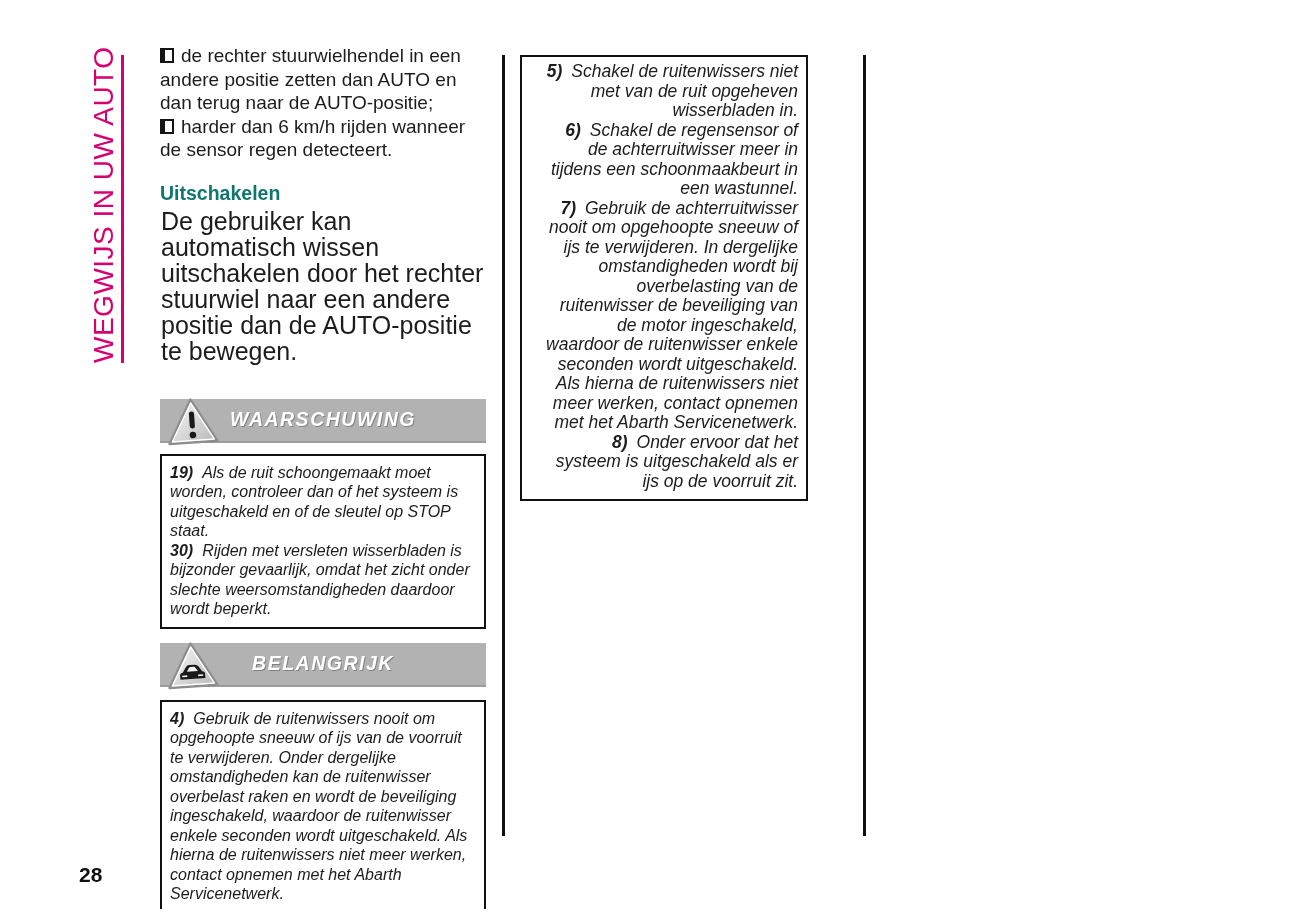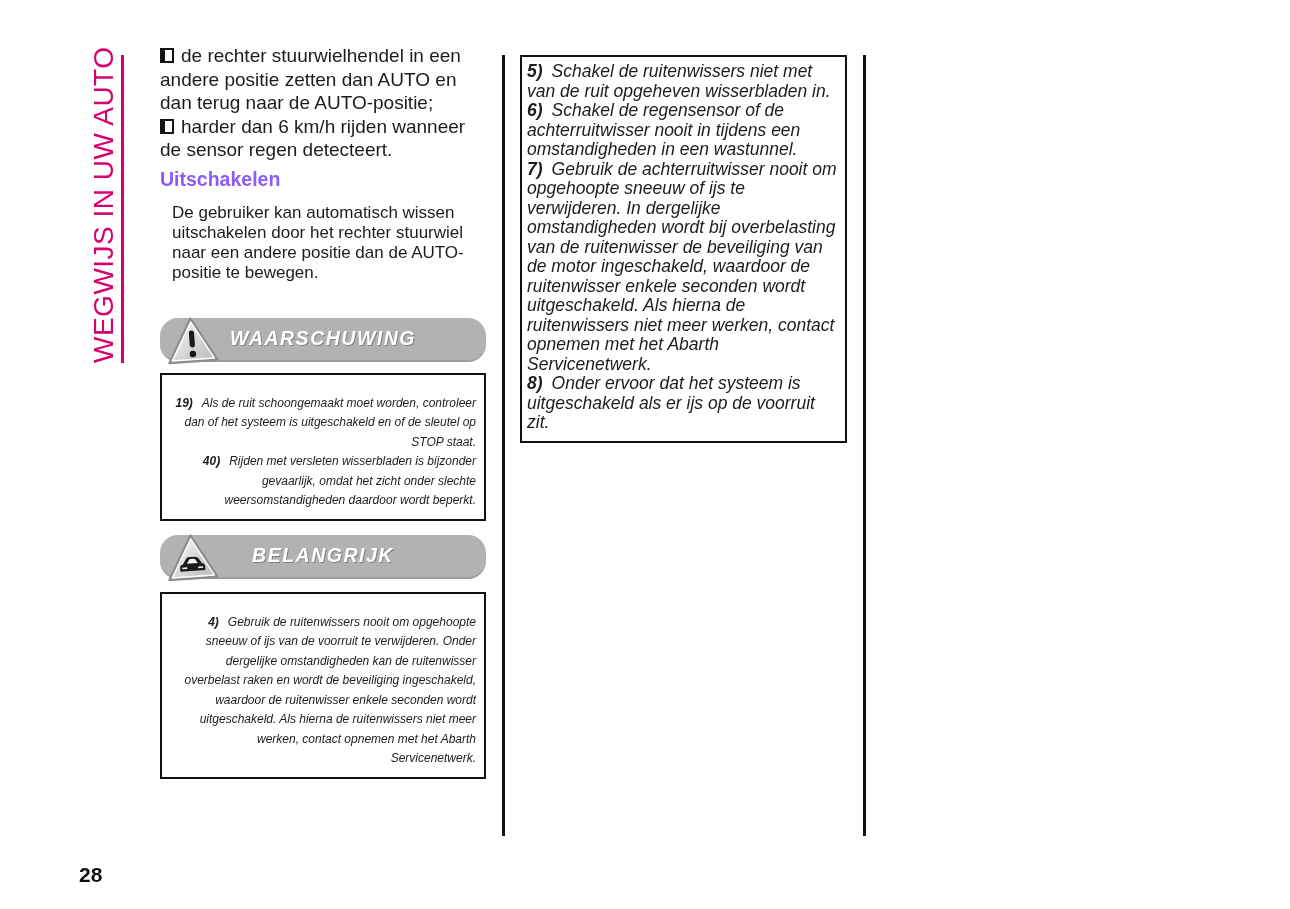--- a/index.html
+++ b/index.html
@@ -42,75 +42,74 @@
   .bullet-item { margin: 0; font-size: 19px; line-height: 23.6px; }
   .sq {
     display: inline-block;
     width: 7px; height: 11px;
     border: 2px solid #141414;
     border-left-width: 5px;
     margin-right: 7px;
     vertical-align: -1px;
   }
   .section-heading {
-    margin: 6px 0 3px 0;
+    margin: 20px 0 3px 0;
     font-size: 19.5px; font-weight: bold;
-    color: #8b5cf6;
+    color: #0f766e;
   }
-  .body-par { margin: 12px; font-size: 17px; line-height: 20px; }
+  .body-par { margin: 1px; font-size: 25px; line-height: 26px; }
 
   
   .banner {
     position: relative;
     height: 44px;
     background: #b2b2b2;
     border-bottom: 2px solid #9c9c9c;
     display: flex; align-items: center; justify-content: center;
     box-sizing: border-box;
-    border-radius: 18px;
   }
   .banner.warning { margin-top: 35px; }
   .banner.important { margin-top: 14px; }
   .banner-label {
     font-size: 19.5px; font-weight: bold; font-style: italic;
     color: #ffffff;
     letter-spacing: 1.5px;
     text-shadow: 1px 1px 0 rgba(90,90,90,0.55);
   }
   .banner-icon {
     position: absolute;
     left: 5px; top: -3px;
     width: 54px; height: 51px;
     transform: rotate(-4deg);
   }
 
   
   .notice-box {
     margin-top: 11px;
     border: 2.5px solid #111;
-    padding: 19px 8px 8px 8px;
+    padding: 7px 8px 8px 8px;
     font-style: italic;
-    font-size: 12px;
+    font-size: 16px;
     line-height: 19.5px;
-    text-align: right;
   }
   .notice-box.box4 { margin-top: 13px; }
   .notice-item { margin: 0; }
   .item-num { font-weight: bold; font-style: italic; margin-right: 9px; }
 
   .right-box {
     position: absolute;
     left: 520px; top: 55px;
-    width: 327px;
+    width: 288px;
     box-sizing: border-box;
     border: 2.5px solid #111;
-    padding: 5px 8px 8px 5px;
+    padding: 5px 8px 8px 20px;
     font-style: italic;
     font-size: 17.5px;
     line-height: 19.5px;
+    text-align: right;
   }
 
   
   .page-number {
     position: absolute;
     left: 79px; top: 863px;
     font-size: 21px; font-weight: bold;
     color: #111;
     text-align: right;
   }
@@ -146,21 +145,21 @@
         <path d="M27 3 L51 46 L3 46 Z" fill="url(#triGrad1)" stroke="#8d8d8d" stroke-width="2.4" stroke-linejoin="round"></path>
         <path d="M27 6.5 L48 44 L6 44 Z" fill="none" stroke="#ffffff" stroke-width="1.4" stroke-linejoin="round"></path>
         <rect x="24.4" y="15" width="5.2" height="17" rx="2.6" fill="#1a1a1a"></rect>
         <circle cx="27" cy="38.5" r="3.3" fill="#1a1a1a"></circle>
       </svg>
       <span class="banner-label">WAARSCHUWING</span>
     </div>
 
     <div class="notice-box">
       <p class="notice-item"><b class="item-num">19)</b><span>Als de ruit schoongemaakt moet worden, controleer dan of het systeem is uitgeschakeld en of de sleutel op STOP staat.</span></p>
-      <p class="notice-item"><b class="item-num">40)</b><span>Rijden met versleten wisserbladen is bijzonder gevaarlijk, omdat het zicht onder slechte weersomstandigheden daardoor wordt beperkt.</span></p>
+      <p class="notice-item"><b class="item-num">30)</b><span>Rijden met versleten wisserbladen is bijzonder gevaarlijk, omdat het zicht onder slechte weersomstandigheden daardoor wordt beperkt.</span></p>
     </div>
 
     <div class="banner important">
       <svg class="banner-icon" viewBox="0 0 54 50">
         <defs>
           <linearGradient id="triGrad2" x1="0" y1="0" x2="1" y2="1">
             <stop offset="0" stop-color="#ffffff"></stop>
             <stop offset="1" stop-color="#b7b7b7"></stop>
           </linearGradient>
         </defs>
@@ -177,20 +176,20 @@
     </div>
 
     <div class="notice-box box4">
       <p class="notice-item"><b class="item-num">4)</b><span>Gebruik de ruitenwissers nooit om opgehoopte sneeuw of ijs van de voorruit te verwijderen. Onder dergelijke omstandigheden kan de ruitenwisser overbelast raken en wordt de beveiliging ingeschakeld, waardoor de ruitenwisser enkele seconden wordt uitgeschakeld. Als hierna de ruitenwissers niet meer werken, contact opnemen met het Abarth Servicenetwerk.</span></p>
     </div>
 
   </div>
 
   <div class="right-box">
     <p class="notice-item"><b class="item-num">5)</b><span>Schakel de ruitenwissers niet met van de ruit opgeheven wisserbladen in.</span></p>
-    <p class="notice-item"><b class="item-num">6)</b><span>Schakel de regensensor of de achterruitwisser nooit in tijdens een omstandigheden in een wastunnel.</span></p>
+    <p class="notice-item"><b class="item-num">6)</b><span>Schakel de regensensor of de achterruitwisser meer in tijdens een schoonmaakbeurt in een wastunnel.</span></p>
     <p class="notice-item"><b class="item-num">7)</b><span>Gebruik de achterruitwisser nooit om opgehoopte sneeuw of ijs te verwijderen. In dergelijke omstandigheden wordt bij overbelasting van de ruitenwisser de beveiliging van de motor ingeschakeld, waardoor de ruitenwisser enkele seconden wordt uitgeschakeld. Als hierna de ruitenwissers niet meer werken, contact opnemen met het Abarth Servicenetwerk.</span></p>
     <p class="notice-item"><b class="item-num">8)</b><span>Onder ervoor dat het systeem is uitgeschakeld als er ijs op de voorruit zit.</span></p>
   </div>
 
   <div class="page-number">28</div>
 
 </div>
 
 </body></html>

